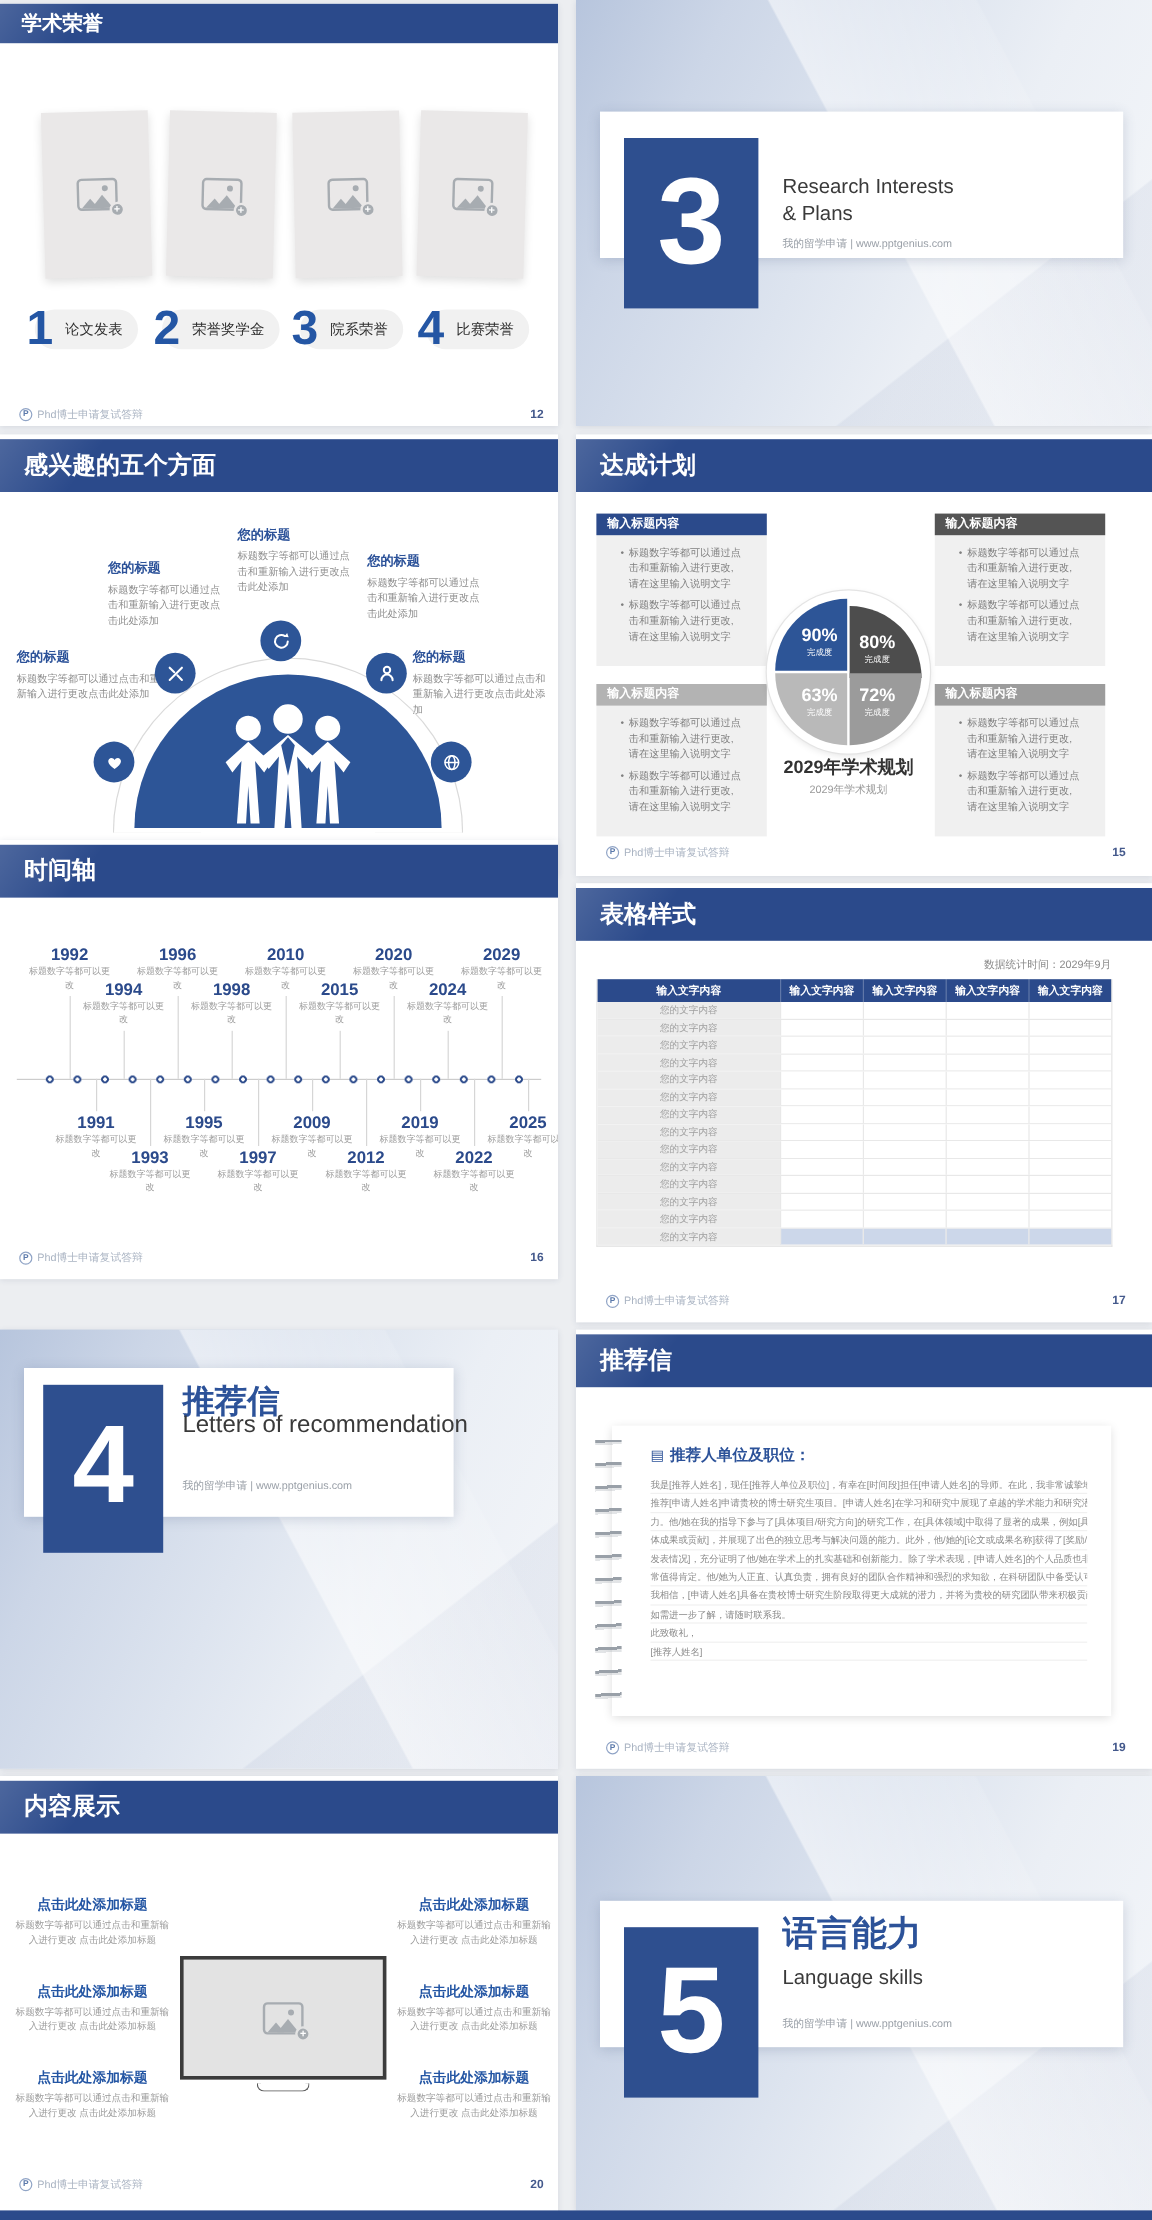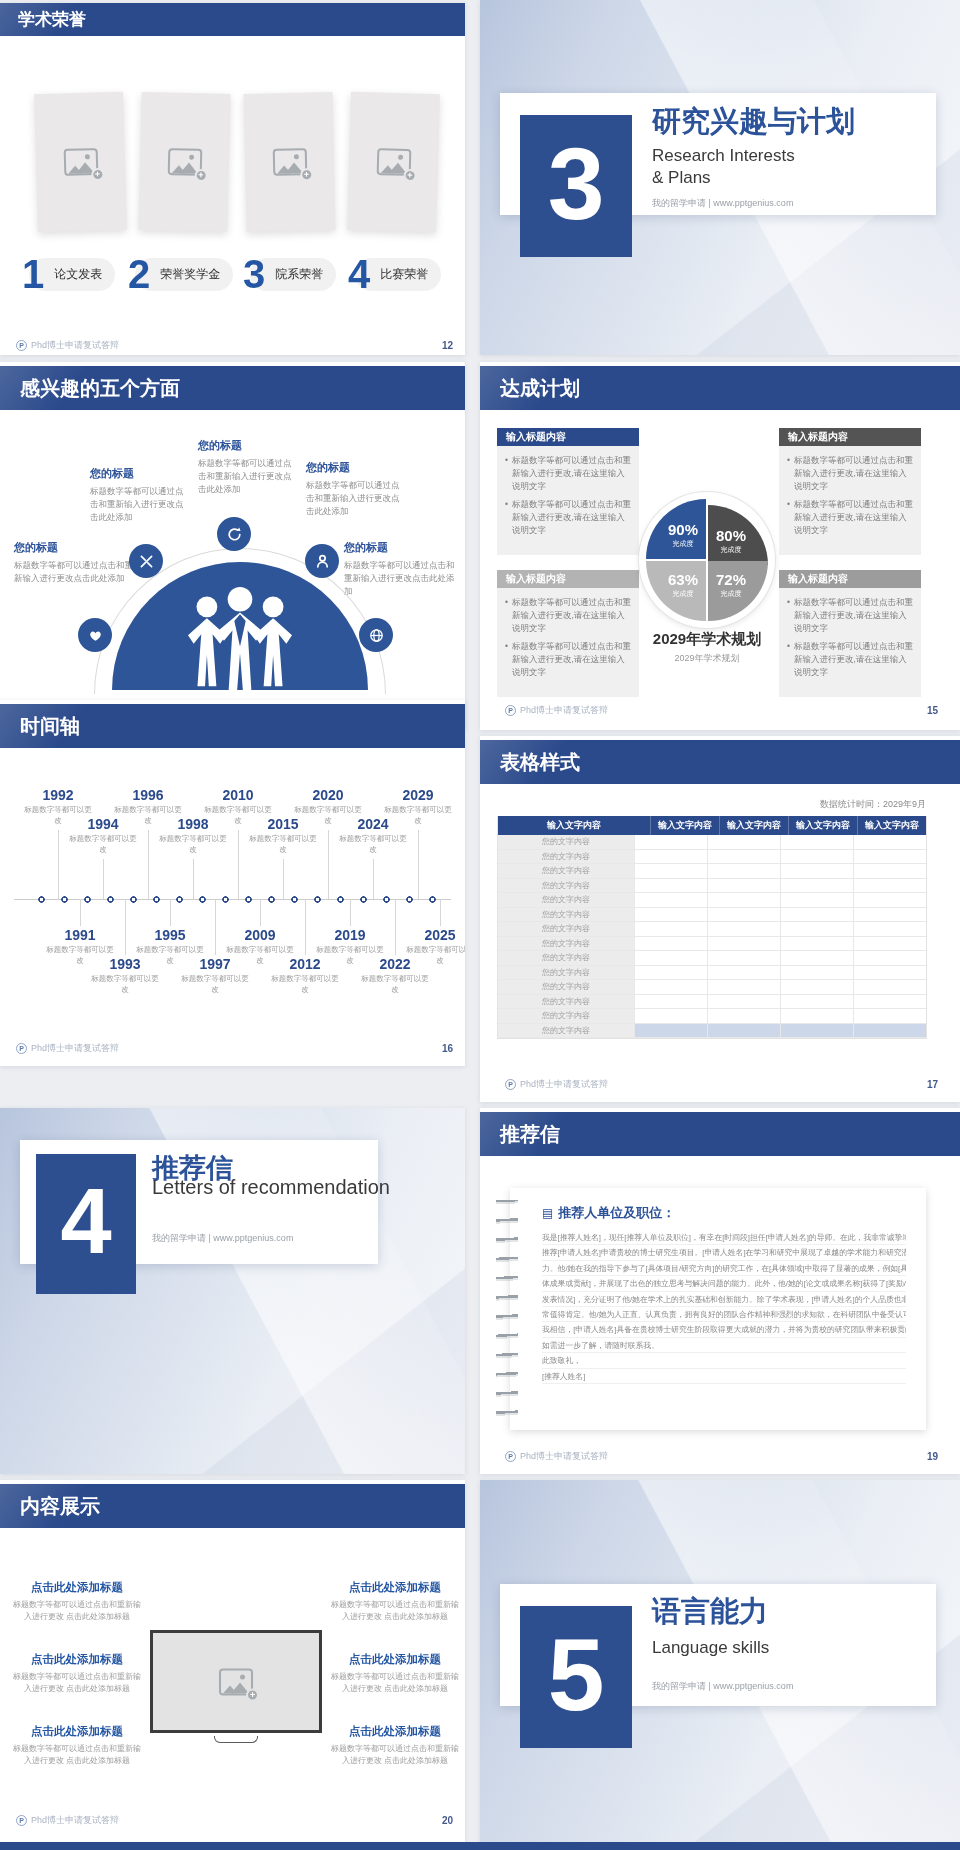--- a/index.html
+++ b/index.html
@@ -102,21 +102,21 @@
 .pbox{position:absolute;width:142px;min-height:127px;background:#f0f0f0}
 #s15 .pbox:nth-of-type(1){left:17px;top:66px}
 #s15 .pbox:nth-of-type(2){left:299px;top:66px}
 #s15 .pbox:nth-of-type(3){left:17px;top:208px}
 #s15 .pbox:nth-of-type(4){left:299px;top:208px}
 .pbox .ph8{height:18px;color:#fff;font-size:10px;font-weight:700;line-height:18px;padding-left:9px}
 #s15 .pbox:nth-of-type(1) .ph8{background:#2b4a8b}
 #s15 .pbox:nth-of-type(2) .ph8{background:#545454}
 #s15 .pbox:nth-of-type(3) .ph8{background:#b3b3b3}
 #s15 .pbox:nth-of-type(4) .ph8{background:#9c9c9c}
-.pbox ul{list-style:none;padding:8px 8px 9px}
+.pbox ul{list-style:none;padding:8px 20px 9px}
 .pbox li{font-size:8.5px;color:#7f7f7f;line-height:1.5;margin-bottom:6px;position:relative;padding-left:7px}
 .pbox li::before{content:"•";position:absolute;left:0;top:0}
 .qwrap{position:absolute;left:159px;top:130px;width:136px;height:136px;background:#fff;border-radius:50%;box-shadow:0 0 0 1px #e4e4e4,0 2px 6px rgba(0,0,0,.10)}
 .quad{position:absolute;width:60px;height:60px;color:#fff;display:flex;flex-direction:column;justify-content:center;text-align:center}
 .quad .qv{font-size:15px;font-weight:700;line-height:1}
 .quad .ql{font-size:7px;margin-top:2px}
 .qwrap .quad:nth-of-type(1){left:7px;top:7px;background:#2d5597;border-radius:60px 0 0 0;padding:12px 0 0 14px}
 .qwrap .quad:nth-of-type(2){left:69px;top:13px;background:#4d4d4d;border-radius:0 60px 0 0;padding:12px 14px 0 0}
 .qwrap .quad:nth-of-type(3){left:7px;top:69px;background:#b9b9b9;border-radius:0 0 0 60px;padding:0 0 12px 14px}
 .qwrap .quad:nth-of-type(4){left:69px;top:69px;background:#9b9b9b;border-radius:0 0 60px 0;padding:0 14px 12px 0}
@@ -137,21 +137,21 @@
 .tl-above .tl-item:nth-of-type(even)::after{height:40px}
 .tl-below .tl-item::before{content:"";position:absolute;left:50%;bottom:100%;width:1px;height:27px;background:#d6d6d6;margin-bottom:2px}
 .tl-below .tl-item:nth-of-type(even)::before{height:56px}
 
 #s17 .note{position:absolute;right:34px;top:62px;font-size:9px;color:#8a8a8a}
 #s17 .tbl{position:absolute;left:17px;top:80px;width:430px;border:1px solid #e2e2e2;border-top:none}
 .thead{display:flex;background:#2b4a8b;height:19px}
 .th{flex:1;color:#fff;font-size:9px;font-weight:700;line-height:19px;text-align:center;border-left:1px solid rgba(255,255,255,.25)}
 .thead span:nth-of-type(1){flex:none;width:152px;border-left:none}
 .trow{display:flex;height:14.5px;border-bottom:1px solid #e8e8e8;background:#fff}
-.td1{flex:none;width:136px;background:#ececec;font-size:8px;color:#9f9f9f;text-align:center;line-height:14.5px}
+.td1{flex:none;width:152px;background:#ececec;font-size:8px;color:#9f9f9f;text-align:center;line-height:14.5px}
 .td{flex:1;border-left:1px solid #e8e8e8}
 .tbody .trow:last-of-type .td{background:#ccd7ea}
 
 #s19 .paper{position:absolute;left:30px;top:80px;width:416px;height:242px;background:#fff;box-shadow:0 2px 8px rgba(0,0,0,.15)}
 #s19 .rings{position:absolute;left:16px;top:92px;width:22px;height:220px;background:repeating-linear-gradient(177deg,#99a0a8 0 2.5px,rgba(153,160,168,.28) 2.5px 4.5px,rgba(0,0,0,0) 4.5px 19.2px)}
 #s19 .salut{position:absolute;left:62px;top:96px;font-size:13px;font-weight:700;color:#2c5299}
 .doc-icon{display:inline-block;margin-right:5px;font-size:12px;color:#2c5299}
 .doc-icon::before{content:"▤"}
 #s19 .ltr{position:absolute;left:62px;top:122px;width:364px}
 .lline{font-size:7.8px;color:#8a8a8a;line-height:15.4px;height:15.4px;border-bottom:1px solid #f0f0f0;overflow:hidden;white-space:nowrap}
@@ -237,21 +237,20 @@
     <div class="foot">
       <span class="logo"></span>
       <span>Phd博士申请复试答辩</span>
       <span class="fpage">12</span>
     </div>
   </section>
 
   <section class="slide sr gradbg" id="sec3">
     <div class="sec-card"></div>
     <div class="sec-num">3</div>
-    <div class="sec-title">研究兴趣与计划</div>
     <div class="sec-sub">
       <div>Research Interests</div>
       <div>&amp; Plans</div>
     </div>
     <div class="sec-tag">我的留学申请 | www.pptgenius.com</div>
   </section>
 
   <section class="slide sl" id="s14">
     <div class="bar std">
         <span>感兴趣的五个方面</span>

